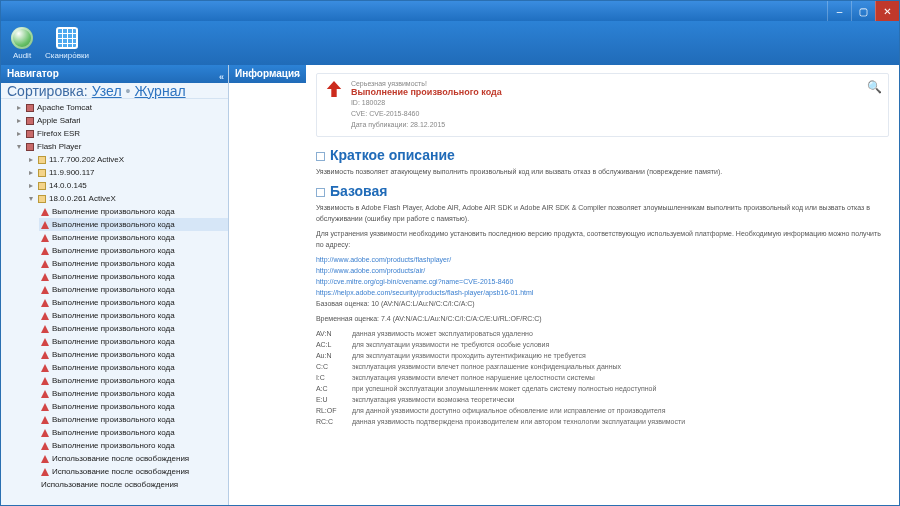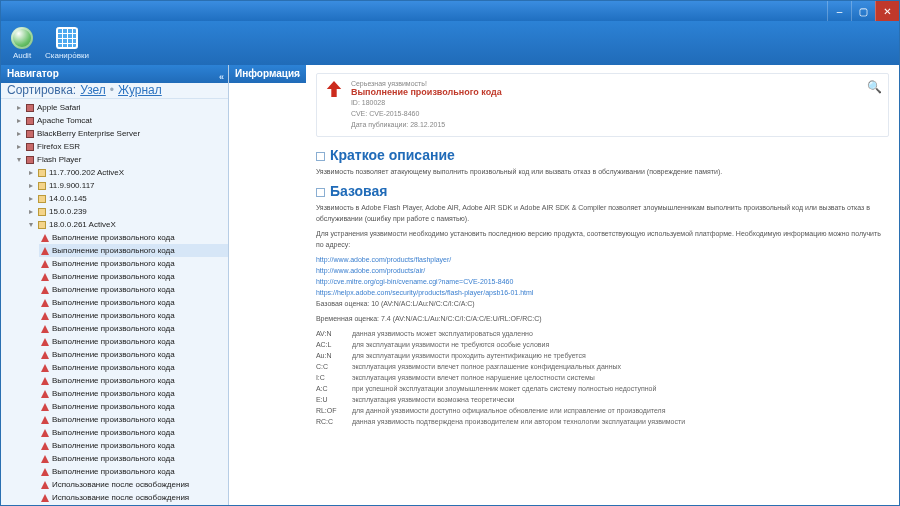--- a/index.html
+++ b/index.html
@@ -25,21 +25,21 @@
 
 .body { flex:1; display:flex; min-height:0; }
 .panel-header {
   height: 18px; background: linear-gradient(#2c82d6,#206bb8); color:#fff;
   font-size:10px; font-weight:bold; padding:0 6px; line-height:18px;
   position:relative;
 }
 .chev { position:absolute; right:4px; top:3px; font-size:9px; color:#cfe7ff; }
 
 .nav { width: 228px; display:flex; flex-direction:column; border-right:1px solid #b7cde5; background:#eef5fc; min-height:0; }
-.sort-row { height:16px; font-size:12px; color:#3c6aa3; padding:0 6px; display:flex; gap:4px; border-bottom:1px solid #d4e3f2; }
+.sort-row { height:16px; font-size:14px; color:#3c6aa3; padding:0 6px; display:flex; align-items:center; gap:4px; border-bottom:1px solid #d4e3f2; }
 .sort-row span.sep{color:#9ab;}
 .tree-scroll { flex:1; overflow-y:auto; overflow-x:hidden; }
 .tree-scroll::-webkit-scrollbar{width:10px}
 .tree-scroll::-webkit-scrollbar-thumb{background:#b9cde0;border:2px solid #eef5fc;border-radius:5px}
 .tree-scroll::-webkit-scrollbar-track{background:#eef5fc}
 .tree { font-size:8px; color:#1a1a1a; line-height:13px; padding:2px 0 2px 4px;}
 .tree ul{list-style:none; padding-left:10px}
 .tree li{white-space:nowrap; overflow:hidden; text-overflow:ellipsis; padding-left:2px; position:relative}
 .twisty{display:inline-block;width:9px;color:#888;font-size:8px;cursor:pointer}
 .ico{display:inline-block;width:8px;height:8px;margin-right:3px;vertical-align:middle}
@@ -103,29 +103,27 @@
       </div>
       <div class="sort-row">
         <span>Сортировка:</span>
         <a href="#" style="color:#2e74c0">Узел</a>
         <span class="sep">•</span>
         <a href="#" style="color:#2e74c0">Журнал</a>
       </div>
       <div class="tree-scroll">
         <div class="tree" id="tree">
             <ul>
+              <li><span class="twisty">▸</span><span class="ico book"></span>Apache Tomcat</li>
               <li><span class="twisty">▸</span><span class="ico book"></span>Apple Safari</li>
-              <li><span class="twisty">▸</span><span class="ico book"></span>Apache Tomcat</li>
-              <li><span class="twisty">▸</span><span class="ico book"></span>BlackBerry Enterprise Server</li>
               <li><span class="twisty">▸</span><span class="ico book"></span>Firefox ESR</li>
               <li><span class="twisty">▾</span><span class="ico book"></span>Flash Player<ul>
                   <li><span class="twisty">▸</span><span class="ico file"></span>11.7.700.202 ActiveX</li>
                   <li><span class="twisty">▸</span><span class="ico file"></span>11.9.900.117</li>
                   <li><span class="twisty">▸</span><span class="ico file"></span>14.0.0.145</li>
-                  <li><span class="twisty">▸</span><span class="ico file"></span>15.0.0.239</li>
                   <li><span class="twisty">▾</span><span class="ico file"></span>18.0.0.261 ActiveX<ul>
                       <li><span class="ico vuln"></span>Выполнение произвольного кода</li>
                       <li class="sel"><span class="ico vuln"></span>Выполнение произвольного кода</li>
                       <li><span class="ico vuln"></span>Выполнение произвольного кода</li>
                       <li><span class="ico vuln"></span>Выполнение произвольного кода</li>
                       <li><span class="ico vuln"></span>Выполнение произвольного кода</li>
                       <li><span class="ico vuln"></span>Выполнение произвольного кода</li>
                       <li><span class="ico vuln"></span>Выполнение произвольного кода</li>
                       <li><span class="ico vuln"></span>Выполнение произвольного кода</li>
                       <li><span class="ico vuln"></span>Выполнение произвольного кода</li>

